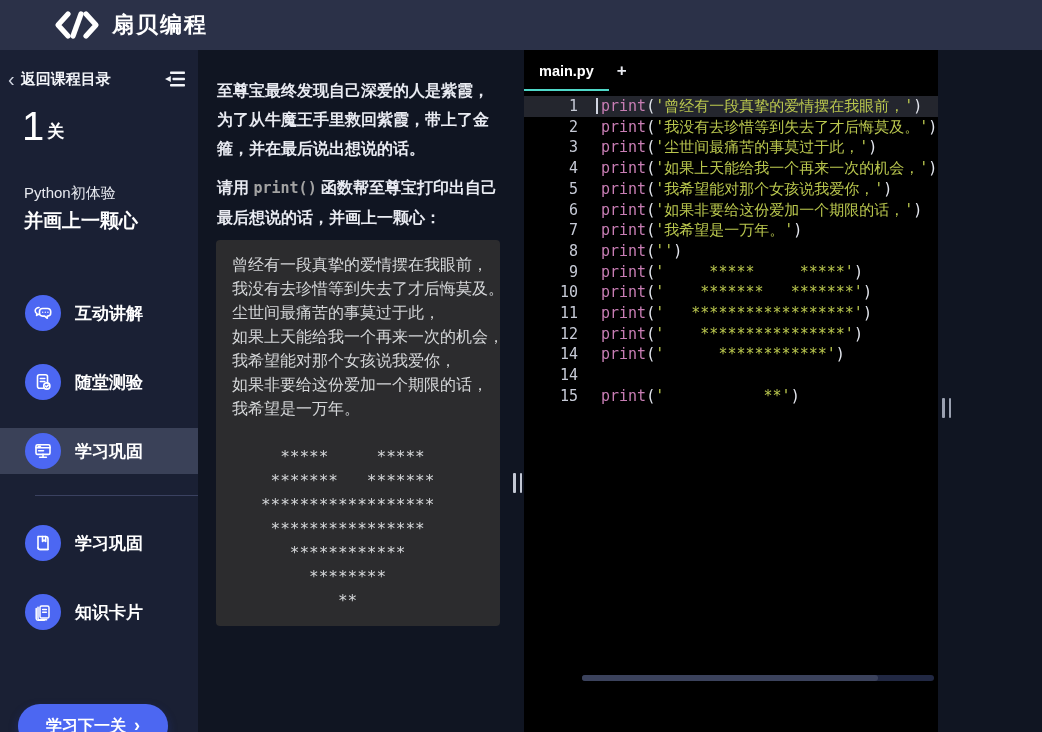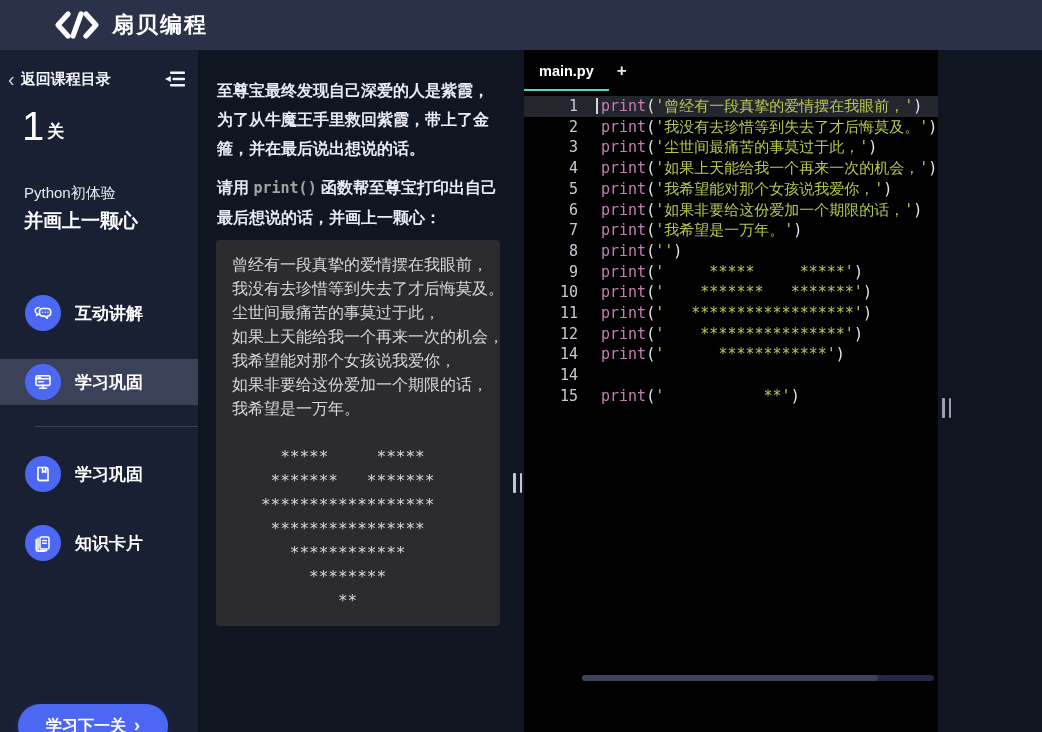--- a/index.html
+++ b/index.html
@@ -121,20 +121,32 @@
             <svg width="20" height="20" viewBox="0 0 20 20" fill="none" stroke="#fff" stroke-width="1.6" stroke-linecap="round" stroke-linejoin="round">
     <path d="M6 4.5 C3.8 4.5 2.2 6 2.2 7.8 C2.2 9 2.9 10 3.9 10.6 L3.6 12.4 L5.6 11.2 C5.7 11.2 5.9 11.2 6 11.2"></path>
     <path d="M11.5 5.5 h3.2 a3 3 0 0 1 3 3 v1.6 a3 3 0 0 1 -3 3 h-0.4 v2.2 l-2.6 -2.2 h-2.2 a3 3 0 0 1 -3 -3 v-1.6 a3 3 0 0 1 3 -3 z"></path>
     <circle cx="9.7" cy="9.3" r="0.7" fill="#fff" stroke="none"></circle>
     <circle cx="12.3" cy="9.3" r="0.7" fill="#fff" stroke="none"></circle>
     <circle cx="14.9" cy="9.3" r="0.7" fill="#fff" stroke="none"></circle>
   </svg>
           </span>
           <span class="mi-label">互动讲解</span>
         </div>
+        <div class="menu-item">
+          <span class="mi-icon">
+            <svg width="20" height="20" viewBox="0 0 20 20" fill="none" stroke="#fff" stroke-width="1.6" stroke-linecap="round" stroke-linejoin="round">
+    <rect x="4.5" y="2.8" width="10" height="13.5" rx="2"></rect>
+    <line x1="7.3" y1="6.5" x2="11.8" y2="6.5"></line>
+    <line x1="7.3" y1="9.5" x2="11.8" y2="9.5"></line>
+    <circle cx="13.8" cy="14" r="3.1" fill="#4c67f2"></circle>
+    <path d="M12.5 14 l1 1 l1.7 -1.9"></path>
+  </svg>
+          </span>
+          <span class="mi-label">随堂测验</span>
+        </div>
         <div class="menu-item active">
           <span class="mi-icon">
             <svg width="20" height="20" viewBox="0 0 20 20" fill="none" stroke="#fff" stroke-width="1.6" stroke-linecap="round" stroke-linejoin="round">
     <rect x="3" y="3.8" width="14" height="9.6" rx="1.5"></rect>
     <line x1="3" y1="6.8" x2="17" y2="6.8"></line>
     <line x1="5.2" y1="5.3" x2="7.4" y2="5.3"></line>
     <line x1="5.6" y1="9.8" x2="10.5" y2="9.8"></line>
     <line x1="10" y1="13.4" x2="10" y2="15.6"></line>
     <line x1="6.6" y1="16.2" x2="13.4" y2="16.2"></line>
   </svg>

